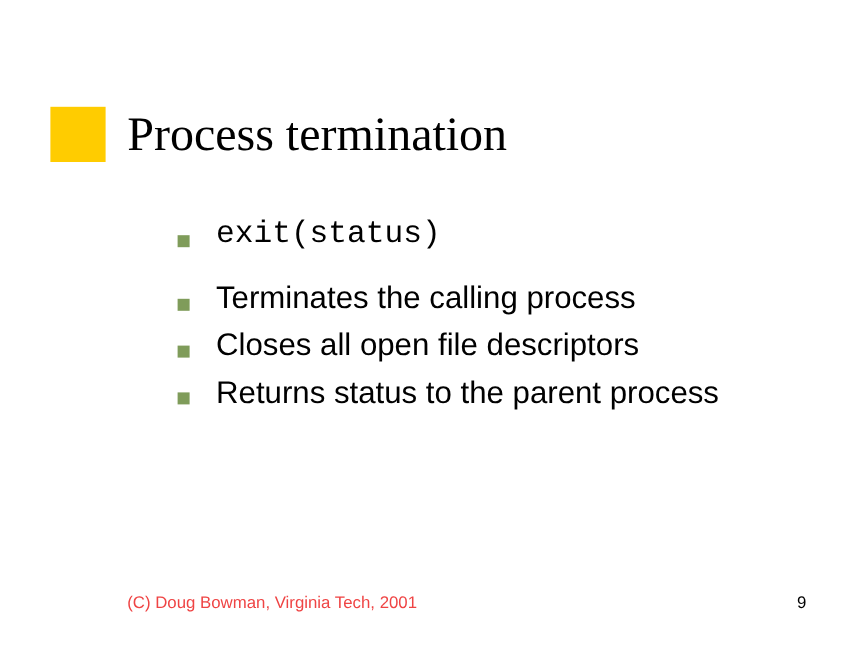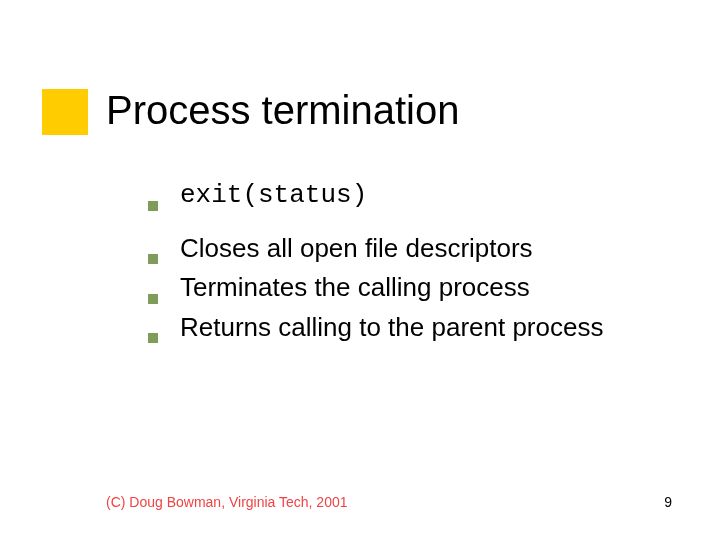--- a/index.html
+++ b/index.html
@@ -17,33 +17,33 @@
     left: 42px;
     top: 89px;
     width: 46px;
     height: 46px;
     background: #ffcc00;
   }
   .title {
     position: absolute;
     left: 106px;
     top: 88px;
-    font-family: Liberation Sans, sans-serif;
+    font-family: Liberation Serif, serif;
     font-size: 40px;
     color: #000000;
   }
   .bullets {
     position: absolute;
     left: 148px;
     top: 180px;
     width: 520px;
   }
   .bullet-row {
     display: flex;
-    align-items: flex-end;
+    align-items: center;
     margin-bottom: 8px;
   }
   .bullet-sq {
     width: 10px;
     height: 10px;
     background: #7f9c5a;
     flex: 0 0 auto;
     margin-top: 10px;
     margin-right: 22px;
   }
@@ -81,26 +81,26 @@
 <div class="title">Process termination</div>
 
 <div class="bullets">
   <div class="bullet-row">
     <div class="bullet-sq"></div>
     <div class="bullet-text mono">exit(status)</div>
   </div>
   <div class="gap"></div>
   <div class="bullet-row">
     <div class="bullet-sq"></div>
+    <div class="bullet-text">Terminates the calling process</div>
+  </div>
+  <div class="bullet-row">
+    <div class="bullet-sq"></div>
     <div class="bullet-text">Closes all open file descriptors</div>
   </div>
   <div class="bullet-row">
     <div class="bullet-sq"></div>
-    <div class="bullet-text">Terminates the calling process</div>
-  </div>
-  <div class="bullet-row">
-    <div class="bullet-sq"></div>
-    <div class="bullet-text">Returns calling to the parent process</div>
+    <div class="bullet-text">Returns status to the parent process</div>
   </div>
 </div>
 
 <div class="footer-left">(C) Doug Bowman, Virginia Tech, 2001</div>
 <div class="footer-right">9</div>
 
 </body></html>

